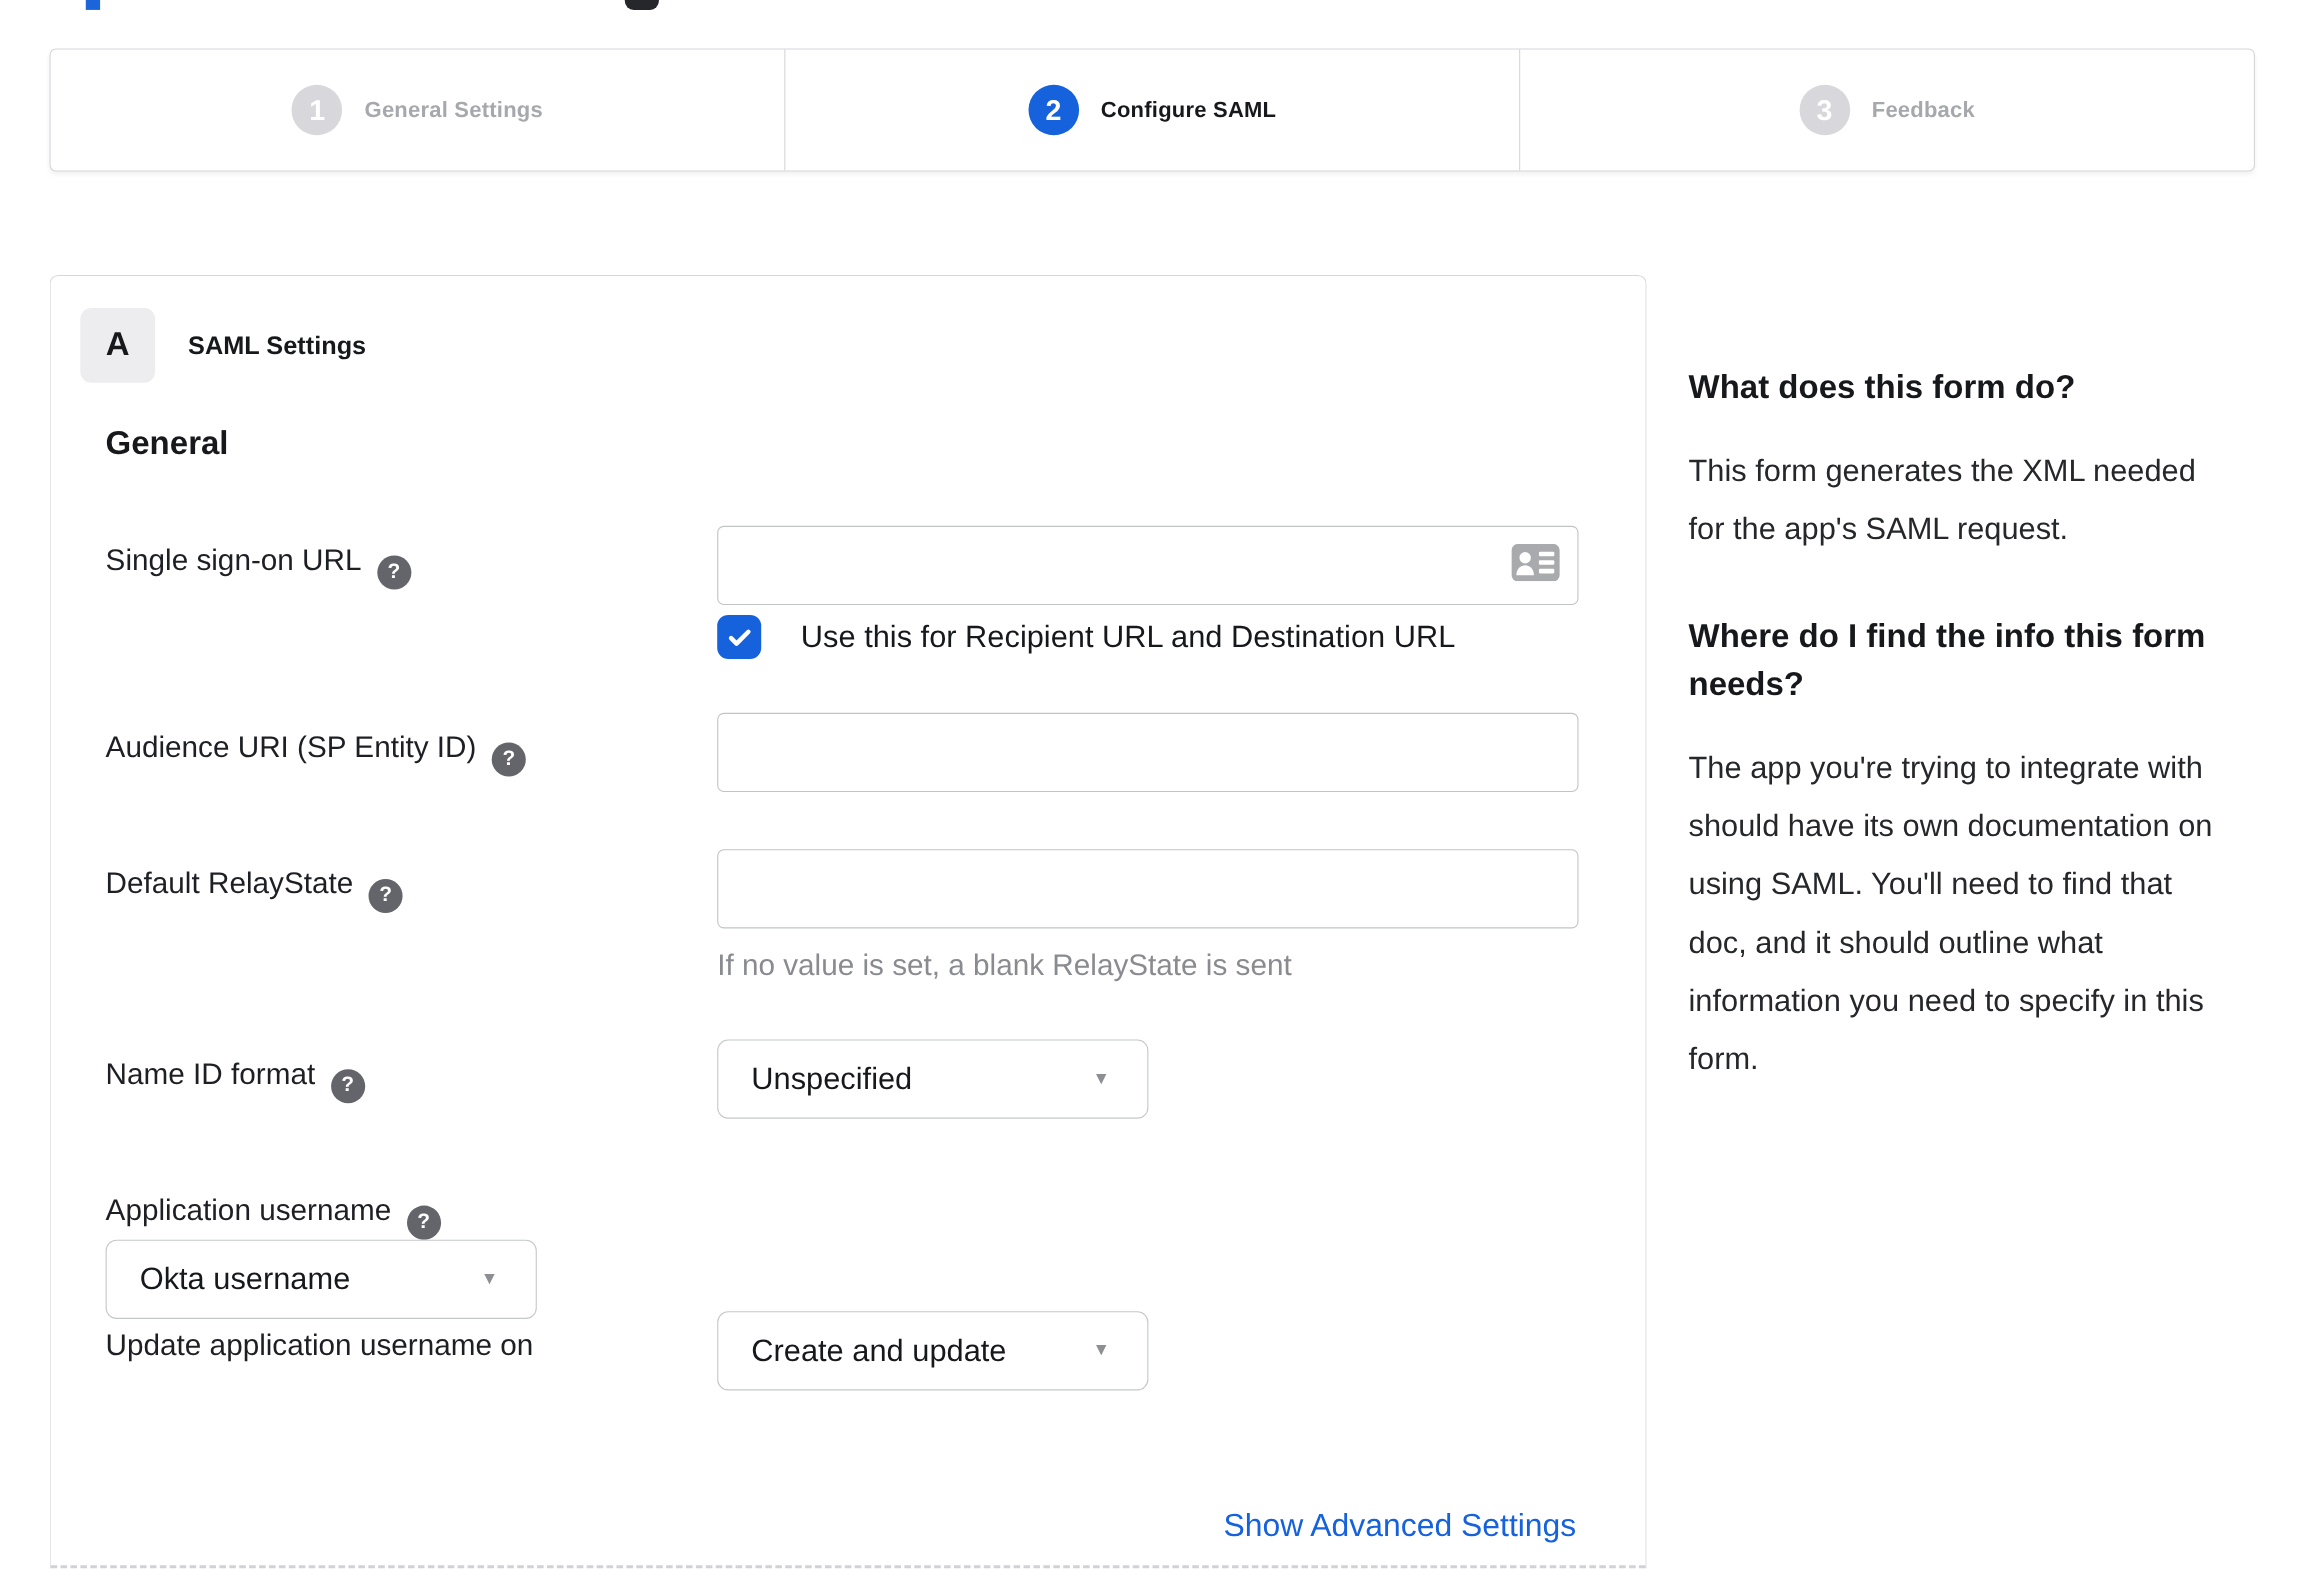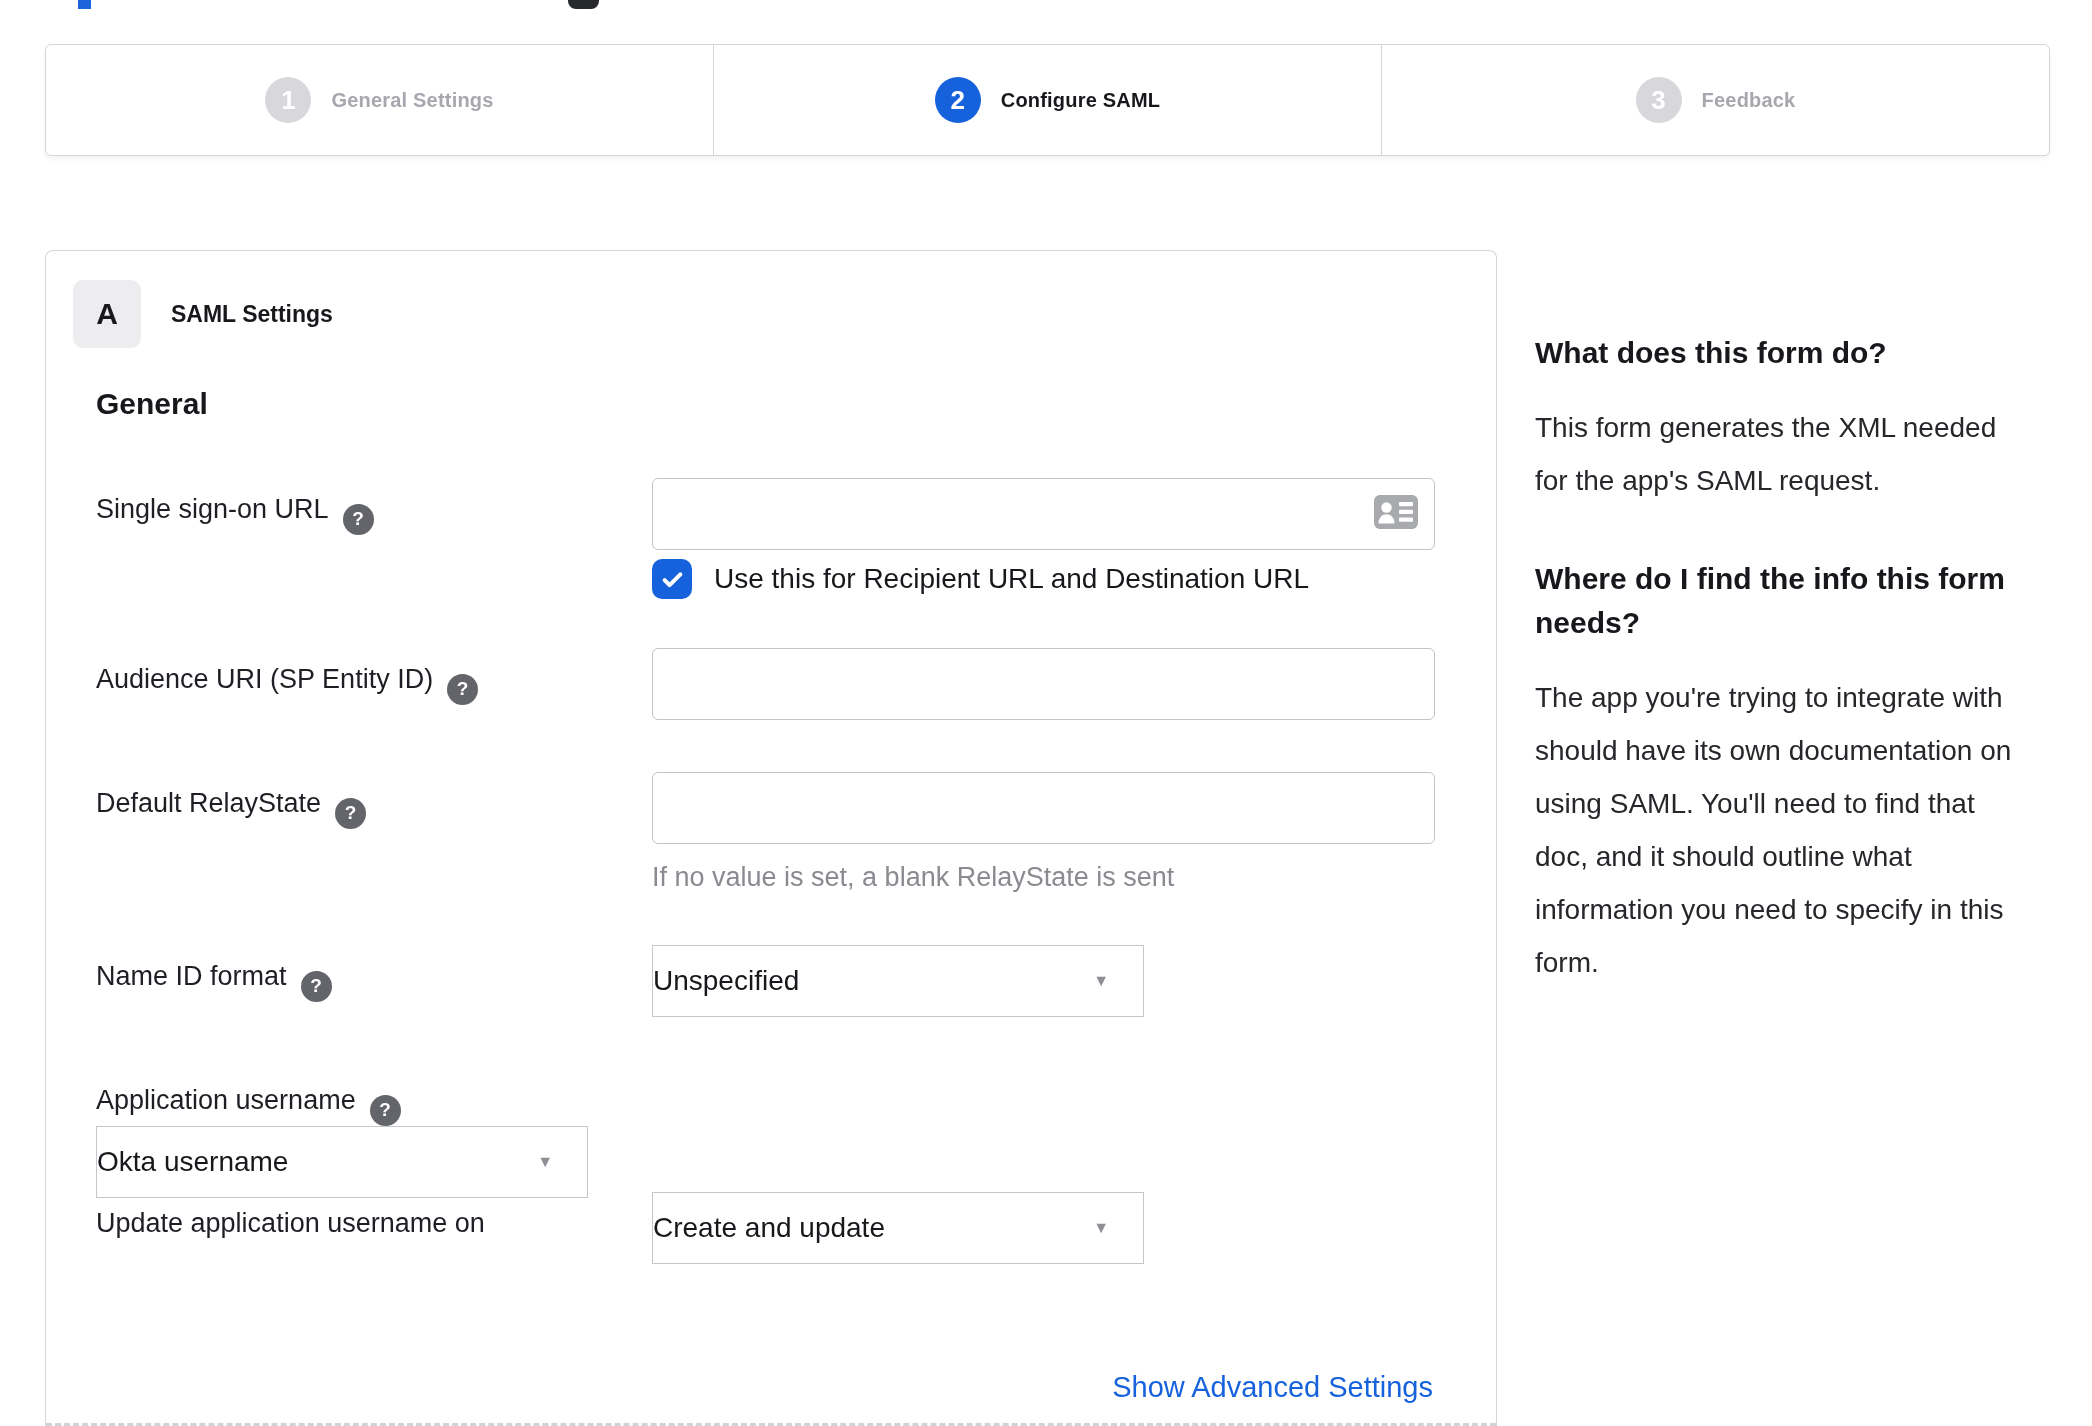--- a/index.html
+++ b/index.html
@@ -40,29 +40,29 @@
   .row-label { width:556px; padding-top:16px; font-size:27px; color:#1e1f24; }
   .help-icon { display:inline-flex; width:31px; height:31px; border-radius:50%; background:#64656b;
                color:#fff; font-size:19px; font-weight:bold; align-items:center; justify-content:center;
                margin-left:14px; vertical-align:-7px; cursor:pointer; }
   .text-input { position:relative; width:783px; height:72px; border:1px solid #c2c3c7; border-radius:6px;
                 background:#fff; }
   .text-input input { position:absolute; inset:0; border:none; outline:none; background:transparent;
                       font-size:28px; padding:0 70px 0 24px; font-family:inherit; color:#17181c; }
   .input-trailing-icon { position:absolute; right:16px; top:50%; transform:translateY(-50%); }
 
-  .checkbox-row { position:absolute; left:606px; display:flex; align-items:center; gap:22px; }
+  .checkbox-row { position:absolute; left:606px; display:flex; align-items:center; gap:36px; }
   .checkbox { width:40px; height:40px; background:#1662dd; border-radius:10px; display:flex;
               align-items:center; justify-content:center; cursor:pointer; }
   .checkbox-label { font-size:28px; color:#17181c; }
 
   .hint { margin-top:18px; font-size:27px; color:#8a8b90; }
 
-  .select { position:relative; width:492px; height:72px; border:1px solid #c6c7cb; border-radius:0;
-            background:#fff; display:flex; align-items:center; cursor:pointer; }
+  .select { position:relative; width:392px; height:72px; border:1px solid #c6c7cb; border-radius:10px;
+            background:#fff; display:flex; align-items:center; padding-left:30px; cursor:pointer; }
   .select-value { font-size:28px; color:#17181c; }
   .select-arrow { position:absolute; right:34px; top:50%; transform:translateY(-50%);
                   font-size:16px; color:#8e8f94; }
 
   .advanced-row { position:absolute; left:50px; right:63px; top:1120px; text-align:right; }
   .advanced-link { font-size:29px; color:#1662dd; text-decoration:none; cursor:pointer; }
 
   
   .sidebar { position:absolute; left:1535px; top:331px; width:516px; }
   .sidebar h3 { font-size:30px; font-weight:bold; color:#17181c; line-height:44px;

